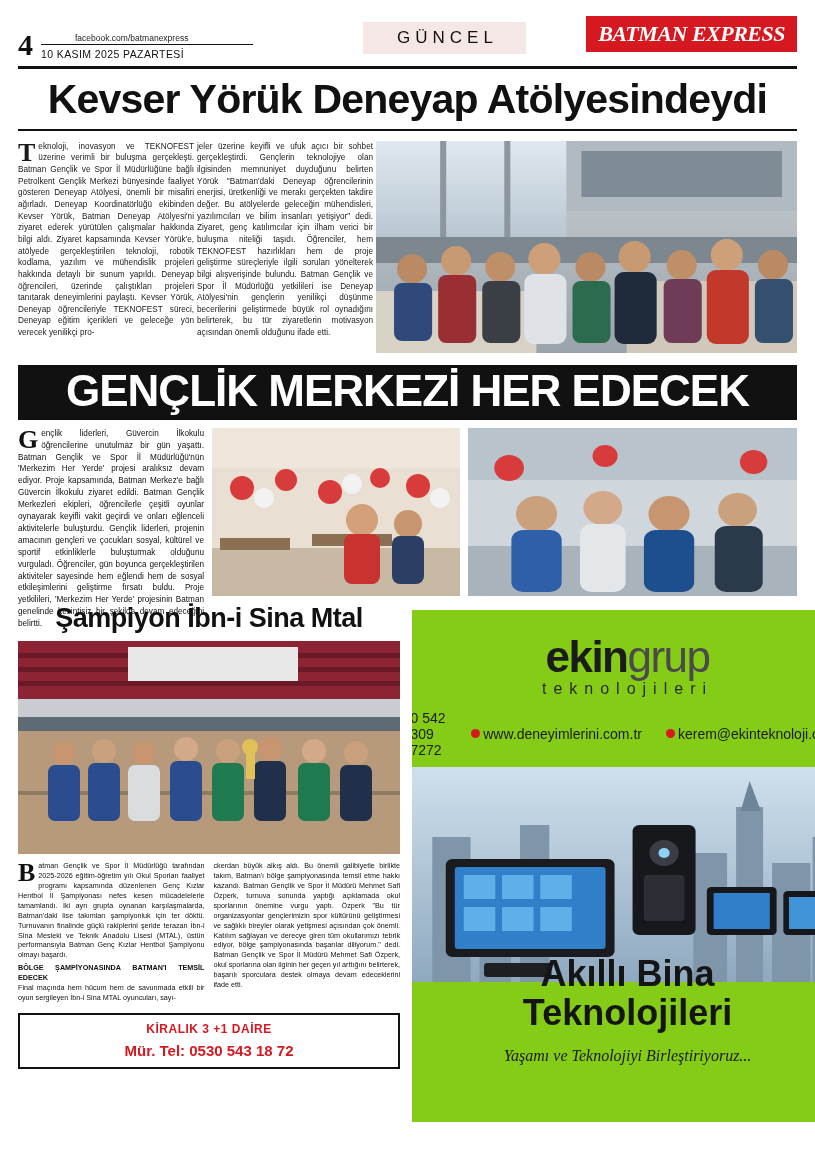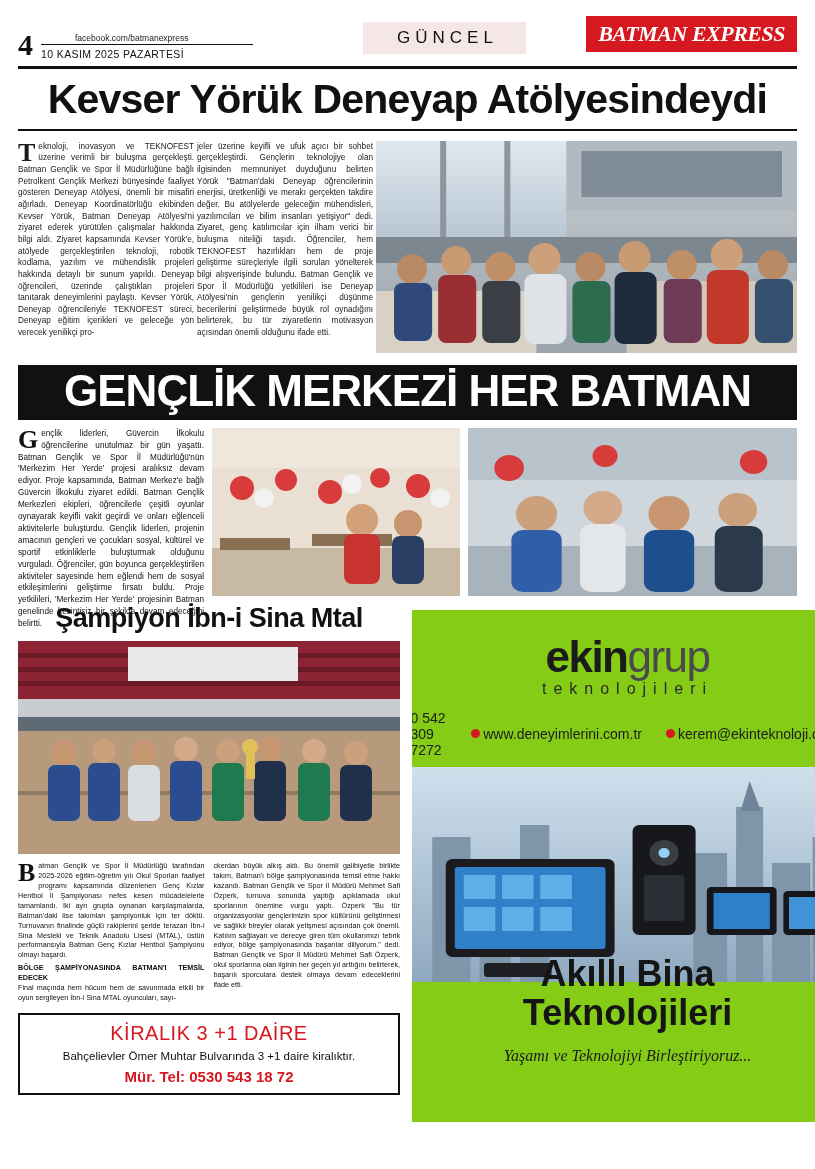--- a/index.html
+++ b/index.html
@@ -71,21 +71,21 @@
   h2.sub {
     font-size:27px; line-height:1.08; font-weight:bold; text-align:center;
     letter-spacing:-0.5px; margin:2px 0 8px 0;
   }
   .hb-photo { width:100%; height:213px; background:#7a1f2a; position:relative; overflow:hidden; }
   .hb-text { display:flex; gap:9px; margin-top:7px; font-size:7.2px; line-height:1.38; text-align:justify; }
   .hb-text .tcol { width:50%; }
   .bold-line { font-weight:bold; }
 
   .rent-box { margin-top:10px; border:2px solid #111; padding:7px 6px 8px 6px; text-align:center; }
-  .rent-title { color:#d61820; font-weight:normal; font-size:20px; letter-spacing:0.5px; }
+  .rent-title { color:#d61820; font-weight:bold; font-size:12px; letter-spacing:0.5px; }
   .rent-sub { font-size:11.5px; margin-top:5px; }
   .rent-tel { color:#d61820; font-weight:bold; font-size:15px; margin-top:6px; }
 
   
   .ad { width:431px; height:512px; background:#84cc16; position:relative; overflow:hidden; }
   .ad-logo { padding:22px 0 0 0; text-align:center; }
   .ad-logo .l1 { font-size:44px; font-weight:bold; letter-spacing:-1.5px; }
   .ad-logo .l1 .dark { color:#1b1b1b; }
   .ad-logo .l1 .gr { color:#4a4a4a; font-weight:normal; }
   .ad-logo .l2 { font-size:16px; letter-spacing:7px; color:#2a2a2a; margin-top:-2px; }
@@ -160,21 +160,21 @@
             <rect x="287" y="138" width="38" height="64" rx="8" fill="#6f3b56"></rect>
           <circle cx="350" cy="114" r="16" fill="#cda07a"></circle>
             <rect x="330" y="129" width="42" height="74" rx="9" fill="#c2392c"></rect>
           <circle cx="396" cy="124" r="15" fill="#b98a63"></circle>
             <rect x="378" y="138" width="38" height="64" rx="8" fill="#35506f"></rect>
         </g>
       </svg>
     </div>
   </div>
 
-  <div class="band">GENÇLİK MERKEZİ HER BATMAN</div>
+  <div class="band">GENÇLİK MERKEZİ HER EDECEK</div>
 
   <div class="mid-article">
     <div class="mid-text dropcap">Gençlik liderleri, Güvercin İlkokulu öğrencilerine unutulmaz bir gün yaşattı. Batman Gençlik ve Spor İl Müdürlüğü'nün 'Merkezim Her Yerde' projesi aralıksız devam ediyor. Proje kapsamında, Batman Merkez'e bağlı Güvercin İlkokulu ziyaret edildi. Batman Gençlik Merkezleri ekipleri, öğrencilerle çeşitli oyunlar oynayarak keyifli vakit geçirdi ve onları eğlenceli aktivitelerle buluşturdu. Gençlik liderleri, projenin amacının gençleri ve çocukları sosyal, kültürel ve sportif etkinliklerle buluşturmak olduğunu vurguladı. Öğrenciler, gün boyunca gerçekleştirilen aktiviteler sayesinde hem eğlendi hem de sosyal etkileşimlerini geliştirme fırsatı buldu. Proje yetkilileri, 'Merkezim Her Yerde' projesinin Batman genelinde kesintisiz bir şekilde devam edeceğini belirtti.</div>
     <div class="mid-photo" style="max-width:248px">
       <svg viewBox="0 0 248 168" preserveAspectRatio="none" style="width:100%;height:100%;display:block">
         <rect width="248" height="168" fill="#e9dfd2"></rect>
         <rect x="0" y="0" width="248" height="40" fill="#efe7db"></rect>
         <g fill="#d83b3b">
           <circle cx="30" cy="60" r="12"></circle>
             <circle cx="74" cy="52" r="11"></circle>
@@ -262,21 +262,20 @@
         <div class="tcol">
           <div class="dropcap">Batman Gençlik ve Spor İl Müdürlüğü tarafından 2025-2026 eğitim-öğretim yılı Okul Sporları faaliyet programı kapsamında düzenlenen Genç Kızlar Hentbol İl Şampiyonası nefes kesen mücadelelerle tamamlandı. İki ayrı grupta oynanan karşılaşmalarda, Batman'daki lise takımları şampiyonluk için ter döktü. Turnuvanın finalinde güçlü rakiplerini şeride terazan İbn-i Sina Mesleki ve Teknik Anadolu Lisesi (MTAL), üstün performansıyla Batman Genç Kızlar Hentbol Şampiyonu olmayı başardı.</div>
           <div class="bold-line" style="margin-top:3px">BÖLGE ŞAMPİYONASINDA BATMAN'I TEMSİL EDECEK</div>
           <div>Final maçında hem hücum hem de savunmada etkili bir oyun sergileyen İbn-i Sina MTAL oyuncuları, sayı-</div>
         </div>
         <div class="tcol">ckerdan büyük alkış aldı. Bu önemli galibiyetle birlikte takım, Batman'ı bölge şampiyonasında temsil etme hakkı kazandı. Batman Gençlik ve Spor İl Müdürü Mehmet Safi Özperk, turnuva sonunda yaptığı açıklamada okul sporlarının önemine vurgu yaptı. Özperk "Bu tür organizasyonlar gençlerimizin spor kültürünü geliştirmesi ve sağlıklı bireyler olarak yetişmesi açısından çok önemli. Katılım sağlayan ve derecye giren tüm okullarımızı tebrik ediyor, bölge şampiyonasında başarılar diliyorum." dedi. Batman Gençlik ve Spor İl Müdürü Mehmet Safi Özperk, okul sporlarına olan ilginin her geçen yıl arttığını belirterek, başarılı sporculara destek olmaya devam edeceklerini ifade etti.</div>
       </div>
 
       <div class="rent-box">
         <div class="rent-title">KİRALIK 3 +1 DAİRE</div>
-        <div class="rent-sub">Bahçelievler Ömer Muhtar Bulvarında 3 +1 daire kiralıktır.</div>
         <div class="rent-tel">Mür. Tel: 0530 543 18 72</div>
       </div>
     </div>
 
     <div class="lower-right">
       <div class="ad">
         <div class="ad-logo">
           <div class="l1">
             <span class="dark">ekin</span><span class="gr">grup</span>
           </div>

